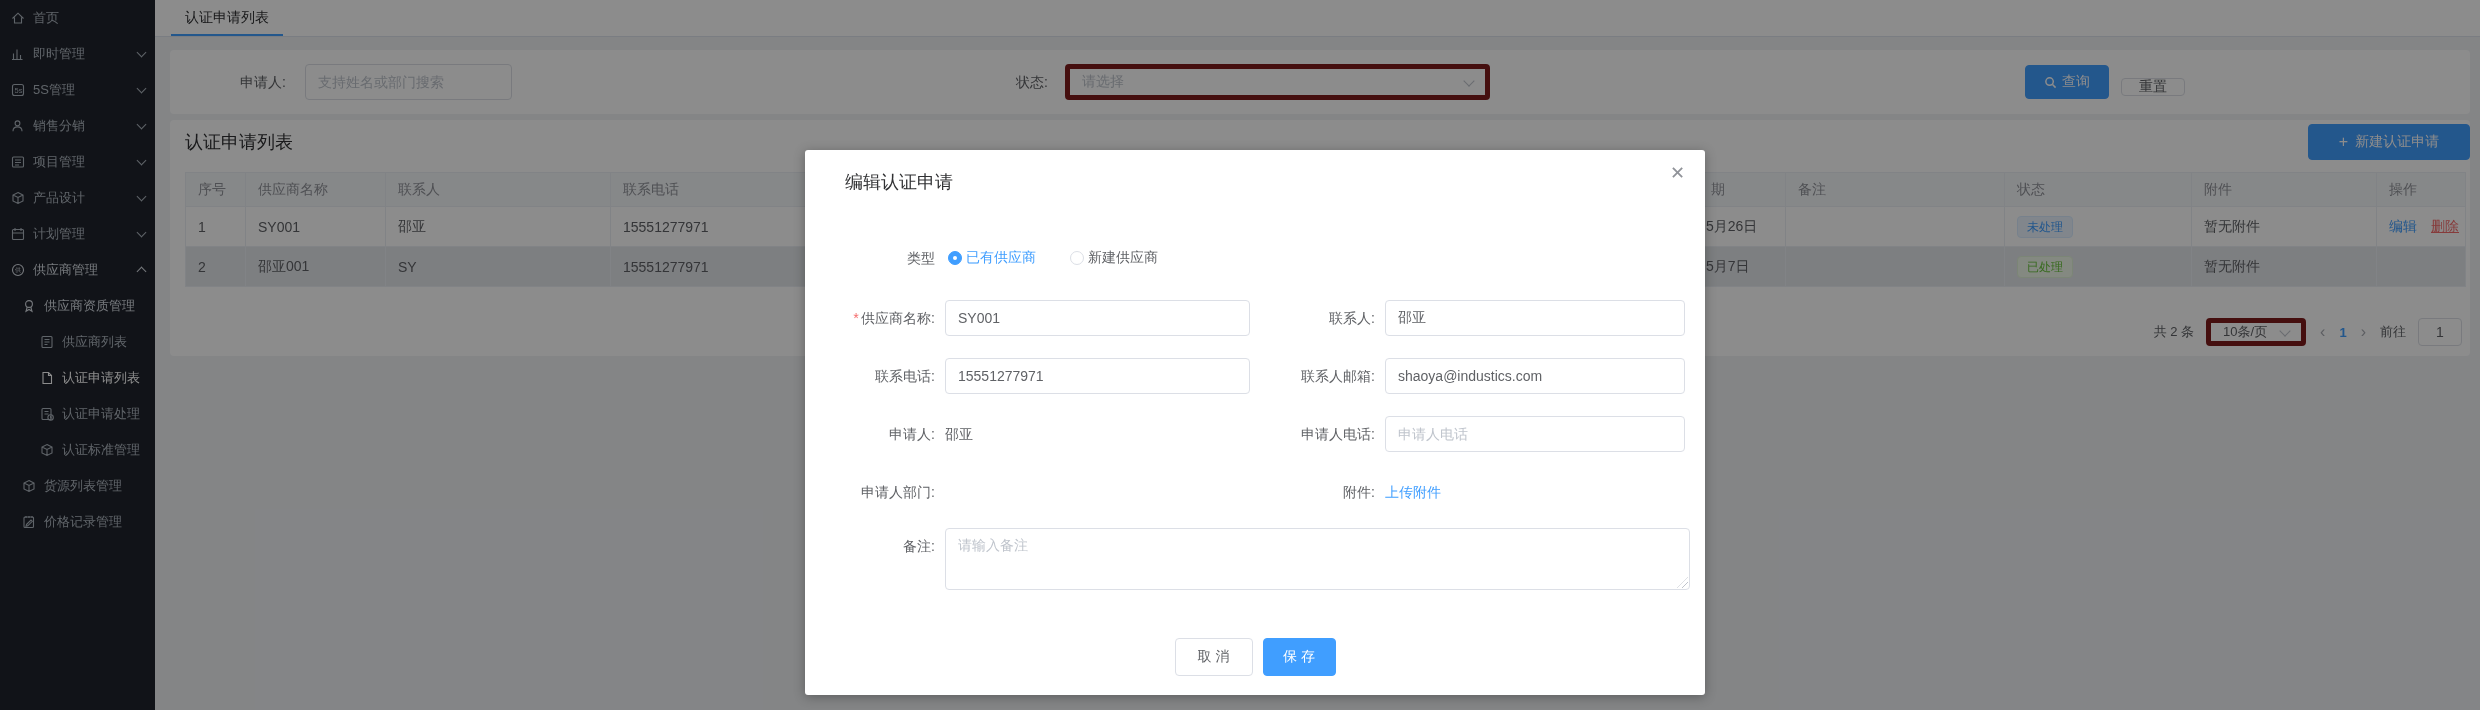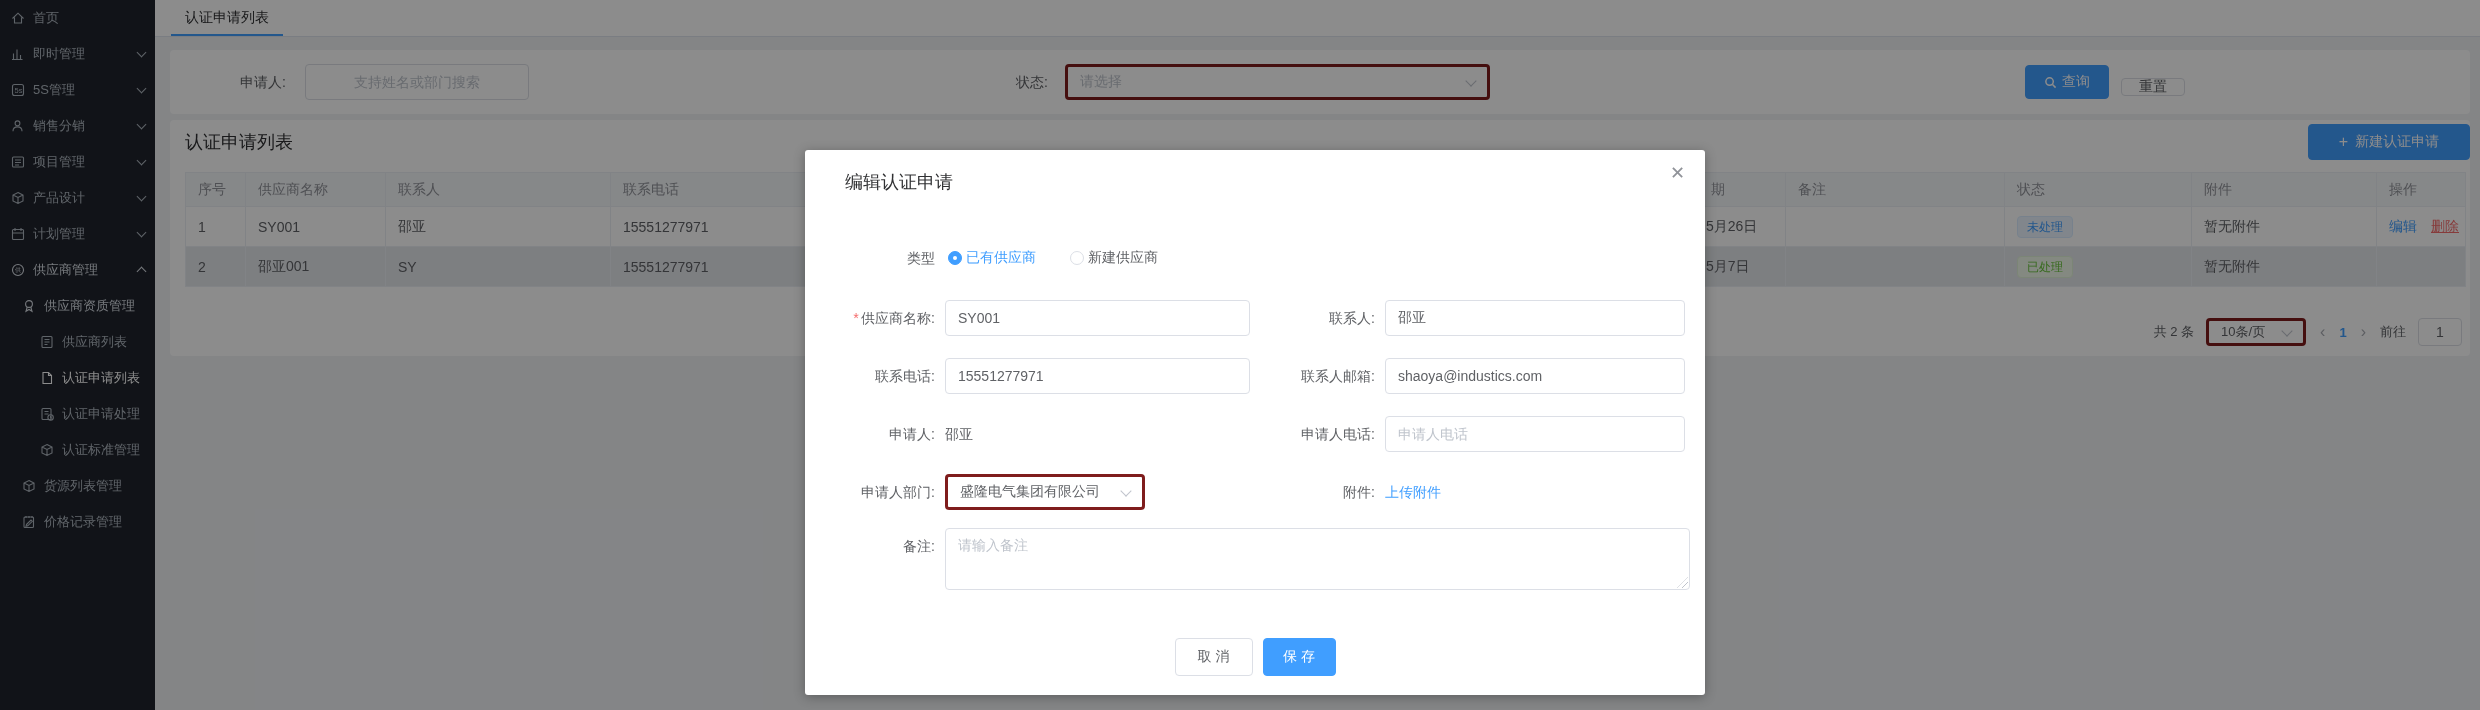--- a/index.html
+++ b/index.html
@@ -29,23 +29,23 @@
     color:#303133; border-bottom:2px solid #409EFF; cursor:pointer; }
 
   .card { position:absolute; background:#fff; border-radius:4px; }
   .filter-card { left:15px; top:50px; width:2300px; height:64px; }
   .f-label { position:absolute; top:0; height:64px; line-height:64px; color:#606266; }
   .lab-applicant { left:70px; }
   .lab-status { left:846px; }
   .inp { border:1px solid #dcdfe6; border-radius:4px; height:36px; line-height:34px; color:#606266;
     font-size:14px; padding:0 12px; background:#fff; font-family:inherit; }
   .inp::placeholder { color:#bfc4cc; }
-  .filter-input { position:absolute; left:135px; top:14px; width:224px;text-align:center; }
+  .filter-input { position:absolute; left:135px; top:14px; width:207px; }
   .sel { position:absolute; display:flex; align-items:center; justify-content:space-between;
-    border:3px solid #7f1d1d; border-radius:4px; background:#fff; color:#bfc4cc; padding:0 12px; cursor:pointer; }
+    border:5px solid #7f1d1d; border-radius:4px; background:#fff; color:#bfc4cc; padding:0 12px; cursor:pointer; }
   .status-select { left:895px; top:14px; width:425px; height:36px; }
   .chev { width:8px; height:8px; border-right:1.4px solid #c0c4cc; border-bottom:1.4px solid #c0c4cc; transform:rotate(45deg); margin-top:-3px; }
   .btn { display:inline-flex; align-items:center; justify-content:center; border-radius:4px; font-size:14px;
     cursor:pointer; border:1px solid #dcdfe6; background:#fff; color:#606266; font-family:inherit; }
   .btn-primary { background:#409EFF; border-color:#409EFF; color:#fff; }
   .btn-search { position:absolute; left:1855px; top:15px; width:84px; height:34px; gap:5px; }
   .btn-search svg { width:13px; height:13px; stroke:#fff; fill:none; stroke-width:1.6; }
   .btn-reset { position:absolute; left:1951px; top:28px; width:64px; height:18px; }
 
   .list-card { left:15px; top:120px; width:2300px; height:236px; }
@@ -392,24 +392,20 @@
 
     <div class="f-row row3">
       <span class="lab c1">申请人:</span>
       <span class="fld1 static-val">邵亚</span>
       <span class="lab c2">申请人电话:</span>
       <input class="inp fld2 w-300" placeholder="申请人电话" style="">
     </div>
 
     <div class="f-row row4">
       <span class="lab c1">申请人部门:</span>
-      <div class="sel dept-select">
-        <span>盛隆电气集团有限公司</span>
-        <i class="chev"></i>
-      </div>
       <span class="lab c2">附件:</span>
       <span class="fld2 static-val lnk upload">上传附件</span>
     </div>
 
     <div class="f-row remark-row">
       <span class="lab c1">备注:</span>
       <div class="ta-wrap">
         <textarea class="ta" placeholder="请输入备注" style=""></textarea>
         <i class="ta-grip"></i>
       </div>

